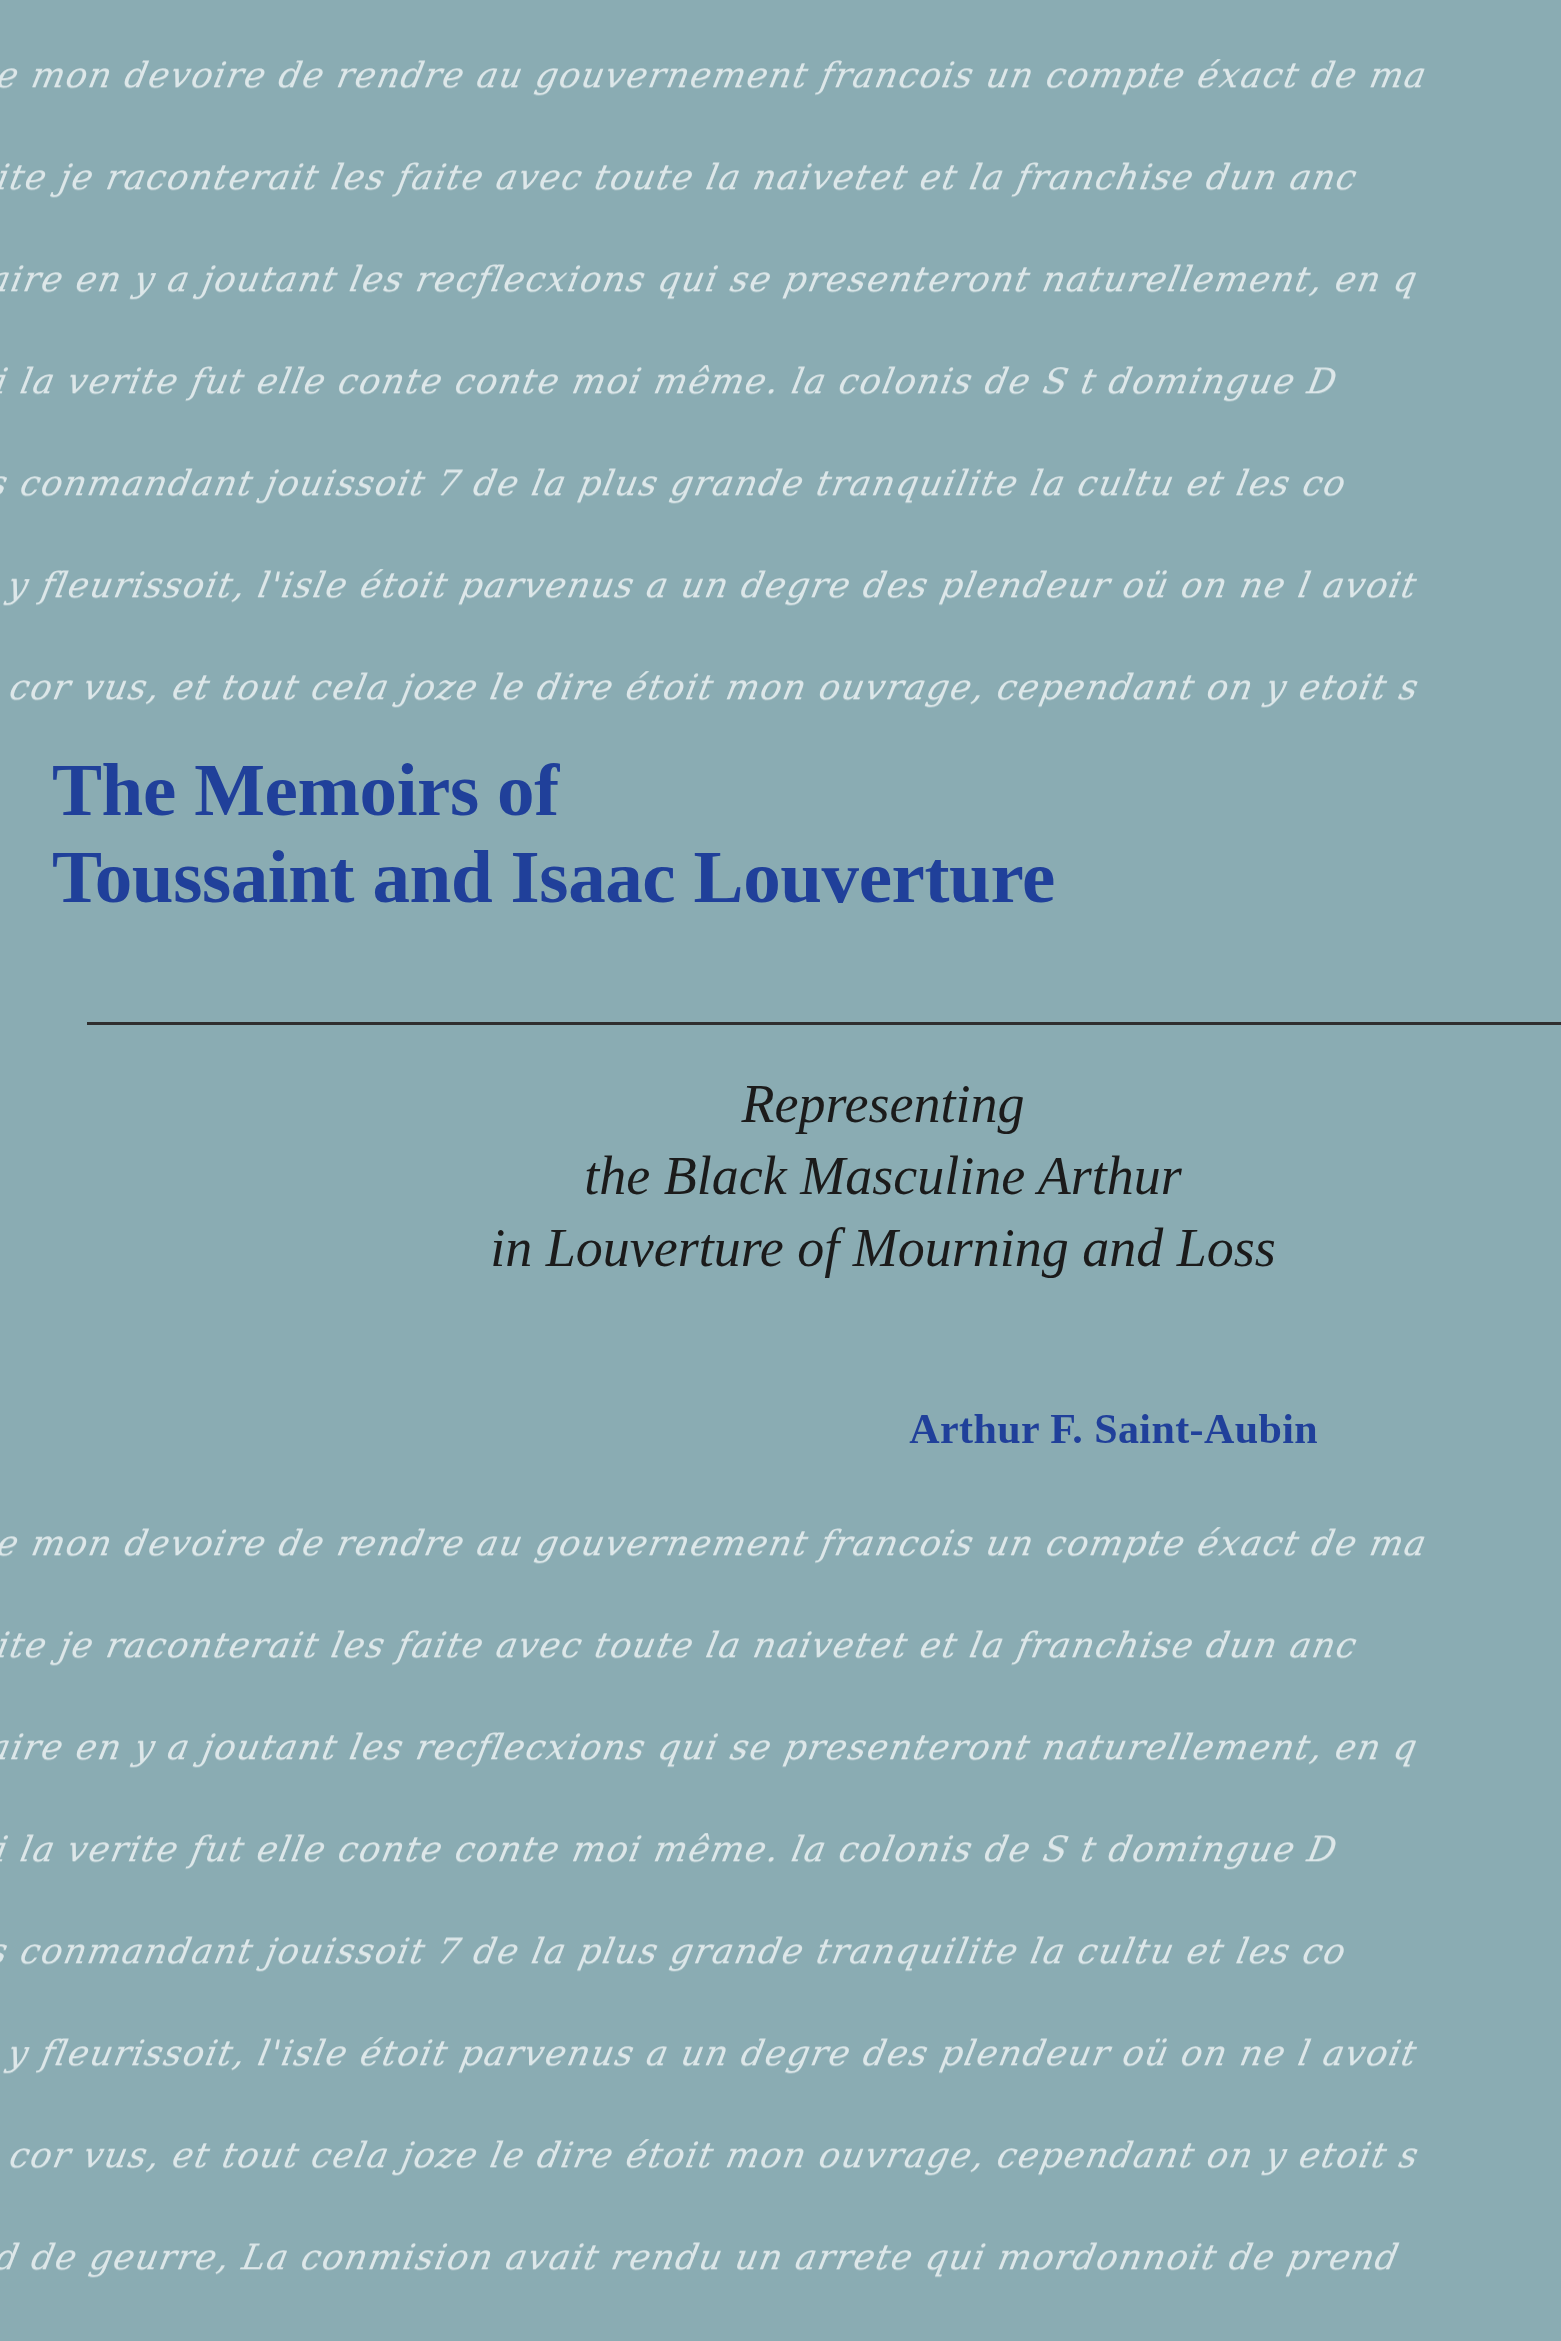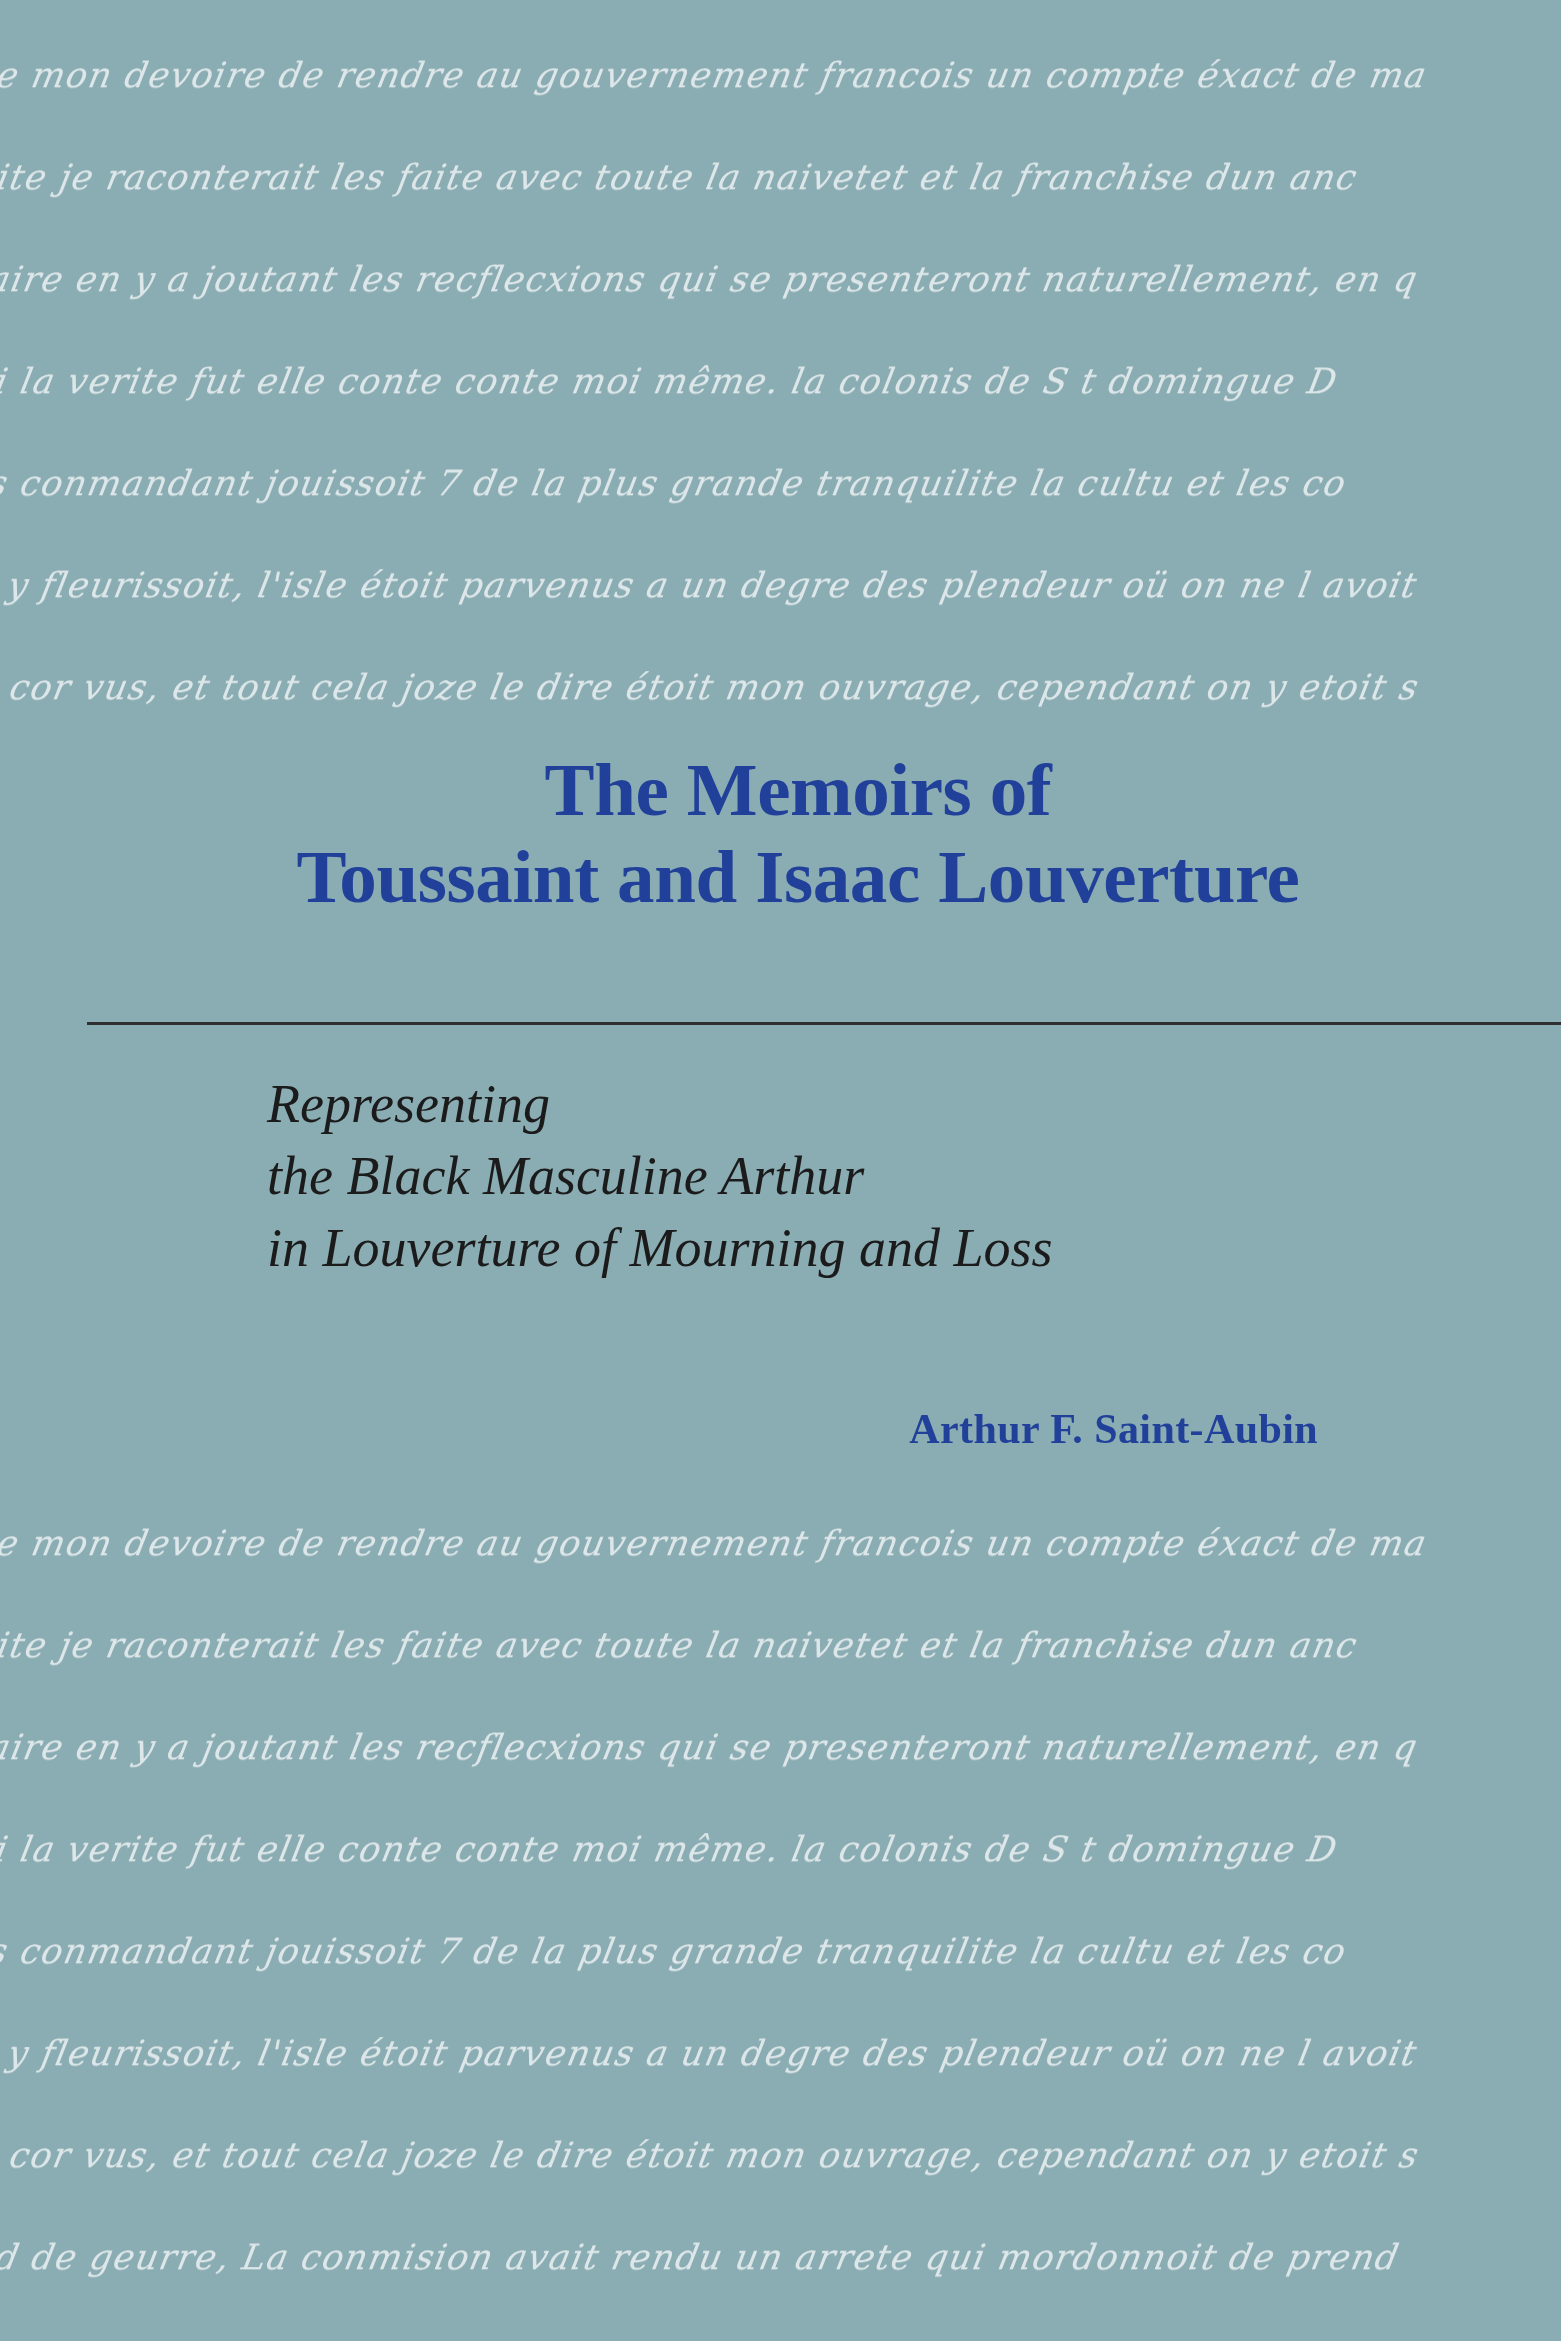--- a/index.html
+++ b/index.html
@@ -38,24 +38,23 @@
     margin-left: -26px;
     transform: skewX(-11deg);
     text-shadow: 0 0.9px 0 rgba(255,255,255,0.25);
   }
   .band-top { top: 24px; height: 694px; }
   .band-bottom { top: 1492px; height: 850px; }
 
   
   .title-wrap {
     position: absolute;
-    left: 78px;
+    left: 52px;
     top: 746px;
     width: 1440px;
-    text-align: center;
   }
   .main-title {
     color: #20409a;
     font-family: "Liberation Serif", serif;
     font-weight: bold;
     font-size: 75px;
     line-height: 1.16;
     letter-spacing: -0.4px;
     margin: 0;
   }
@@ -74,21 +73,21 @@
     position: absolute;
     left: 267px;
     top: 1069px;
     width: 1232px;
     color: #1b1b1b;
     font-family: "Liberation Serif", serif;
     font-style: italic;
     font-size: 54px;
     line-height: 1.33;
   }
-  .subtitle .s-line { display: block; }
+  .subtitle .s-line { display: block; text-align: center; }
 
   .author {
     position: absolute;
     left: 0;
     top: 1405px;
     width: 1318px;
     text-align: right;
     color: #20409a;
     font-family: "Liberation Serif", serif;
     font-weight: bold;

